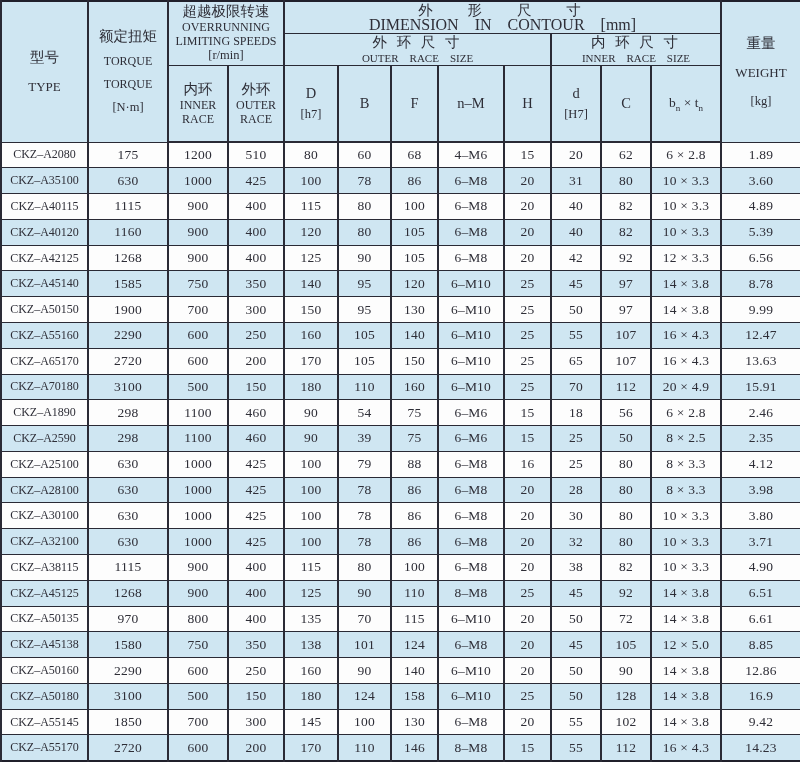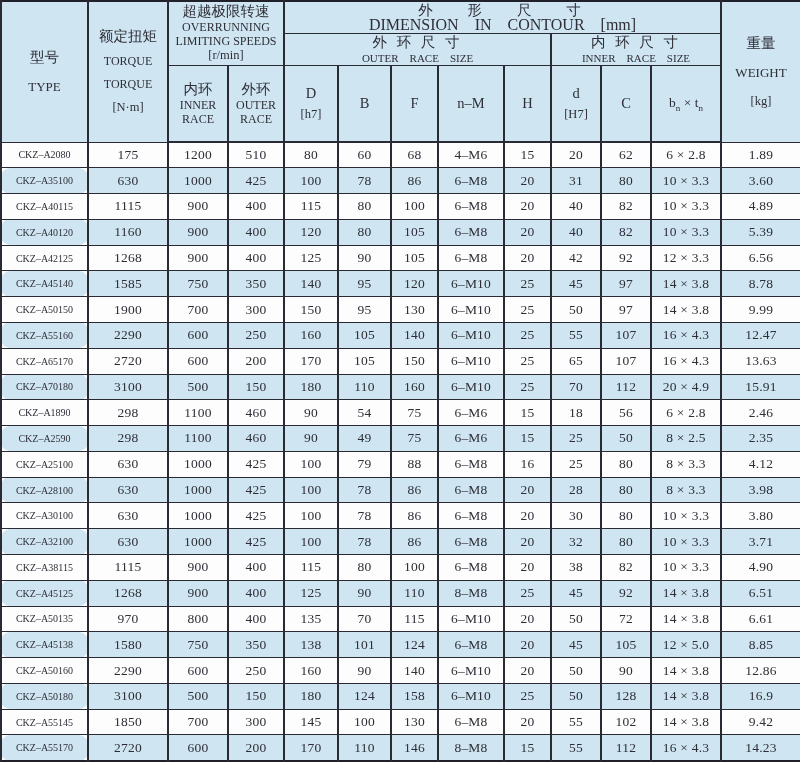--- a/index.html
+++ b/index.html
@@ -33,21 +33,21 @@
   thead th { background: #cfe6f2; font-weight: normal; }
   thead tr.hrow-a { height: 32px; }
   thead tr.hrow-b { height: 31px; }
   thead tr.hrow-c { height: 77px; }
   thead tr:last-child th { border-bottom-width: 2px; margin-top: 20px; }
 
   tbody tr { height: 25px; }
   tbody tr:nth-child(odd)  { background: #fdfdfd; }
   tbody tr:nth-child(even) { background: #cfe6f2; }
   tbody td { font-size: 13.5px; letter-spacing: 0.2px; }
-  tbody td:first-child { font-size: 10px; letter-spacing: 0; border-radius: 9px; }
+  tbody td:first-child { font-size: 12px; letter-spacing: 0; }
 
   .zh      { font-size: 14.5px; line-height: 17px; }
   .zh-big  { font-size: 14.5px; letter-spacing: 6px; line-height: 16px; white-space: pre; }
   .en      { font-size: 12px;  line-height: 14px; }
   .en-sp   { font-size: 16px;  line-height: 14px; white-space: pre; }
   .unit    { font-size: 12.5px; line-height: 15px; }
   .sym     { font-size: 14.5px; line-height: 19px; }
   .stack   { display: flex; flex-direction: column; justify-content: space-between; align-items: center; }
   .gap4 > * + * { margin-top: 4px; }
   .gap8 > * + * { margin-top: 9px; }
@@ -339,21 +339,21 @@
           <td>56</td>
           <td>6 × 2.8</td>
           <td>2.46</td>
         </tr>
         <tr>
           <td>CKZ–A2590</td>
           <td>298</td>
           <td>1100</td>
           <td>460</td>
           <td>90</td>
-          <td>49</td>
+          <td>39</td>
           <td>75</td>
           <td>6–M6</td>
           <td>15</td>
           <td>25</td>
           <td>50</td>
           <td>8 × 2.5</td>
           <td>2.35</td>
         </tr>
         <tr>
           <td>CKZ–A25100</td>

